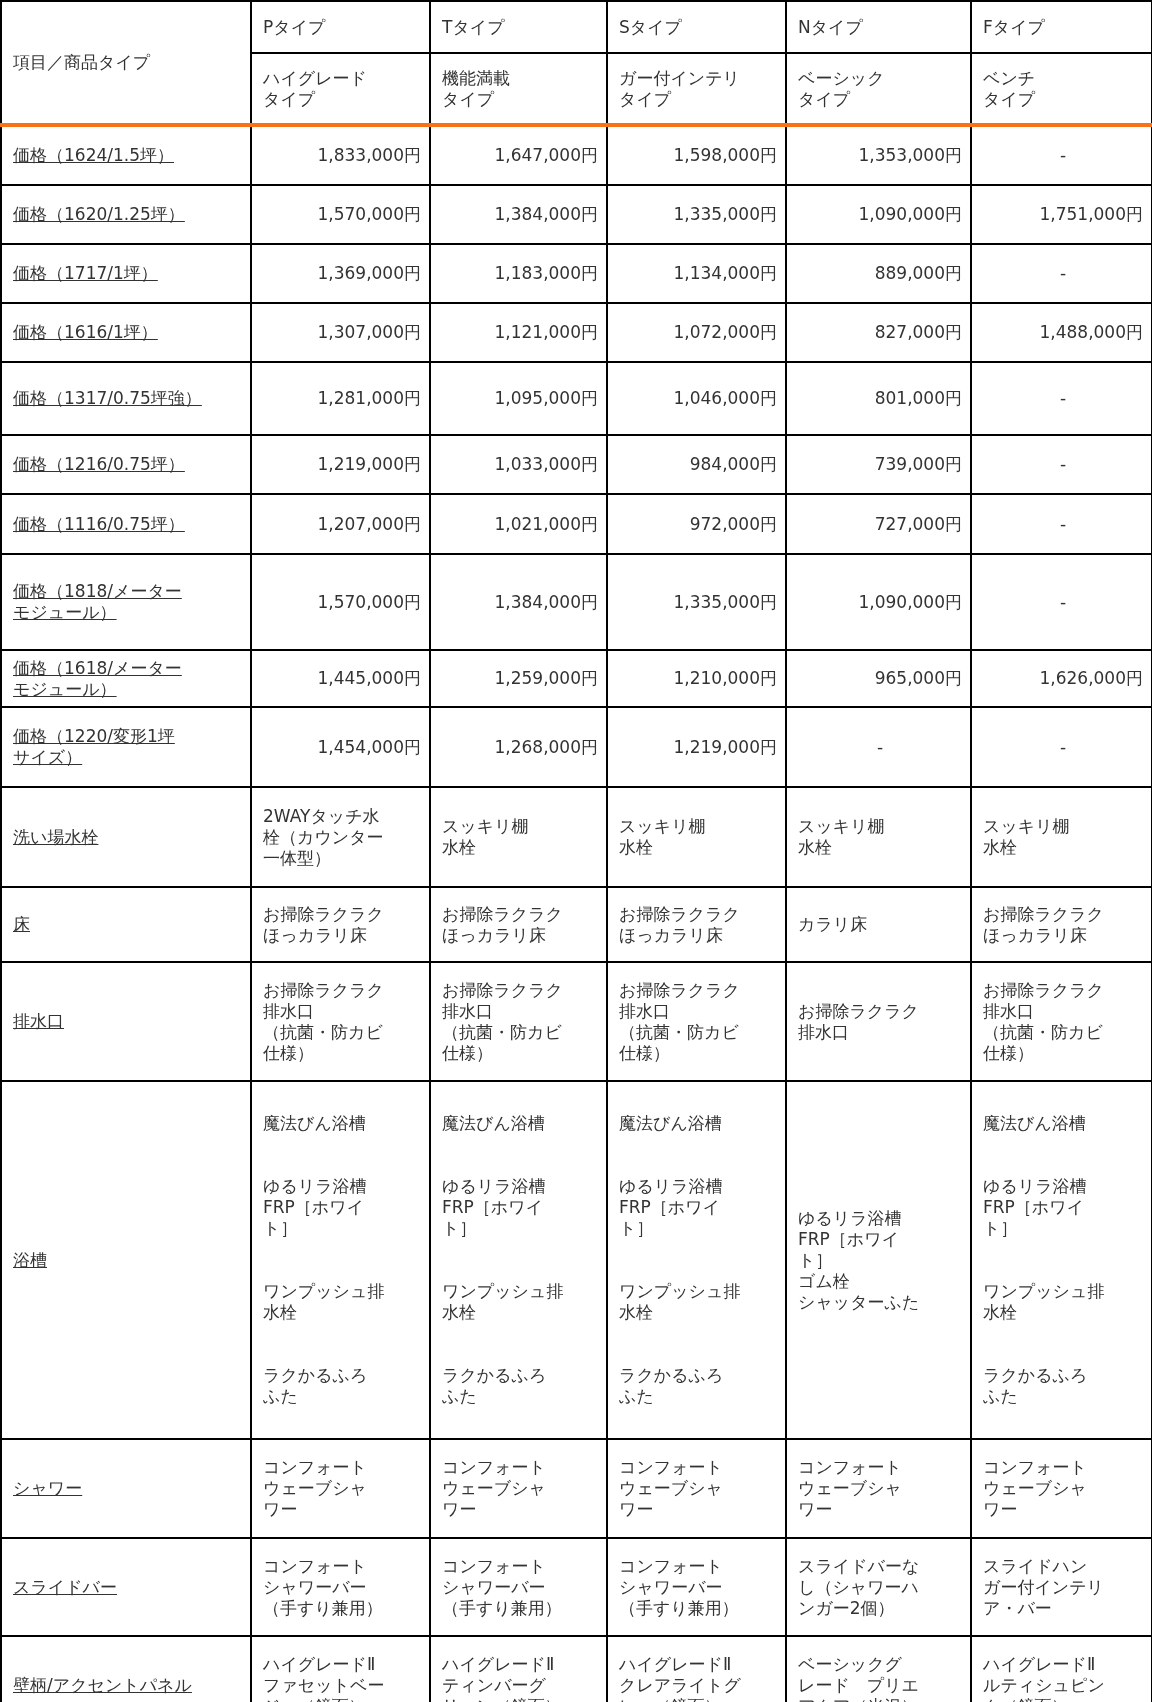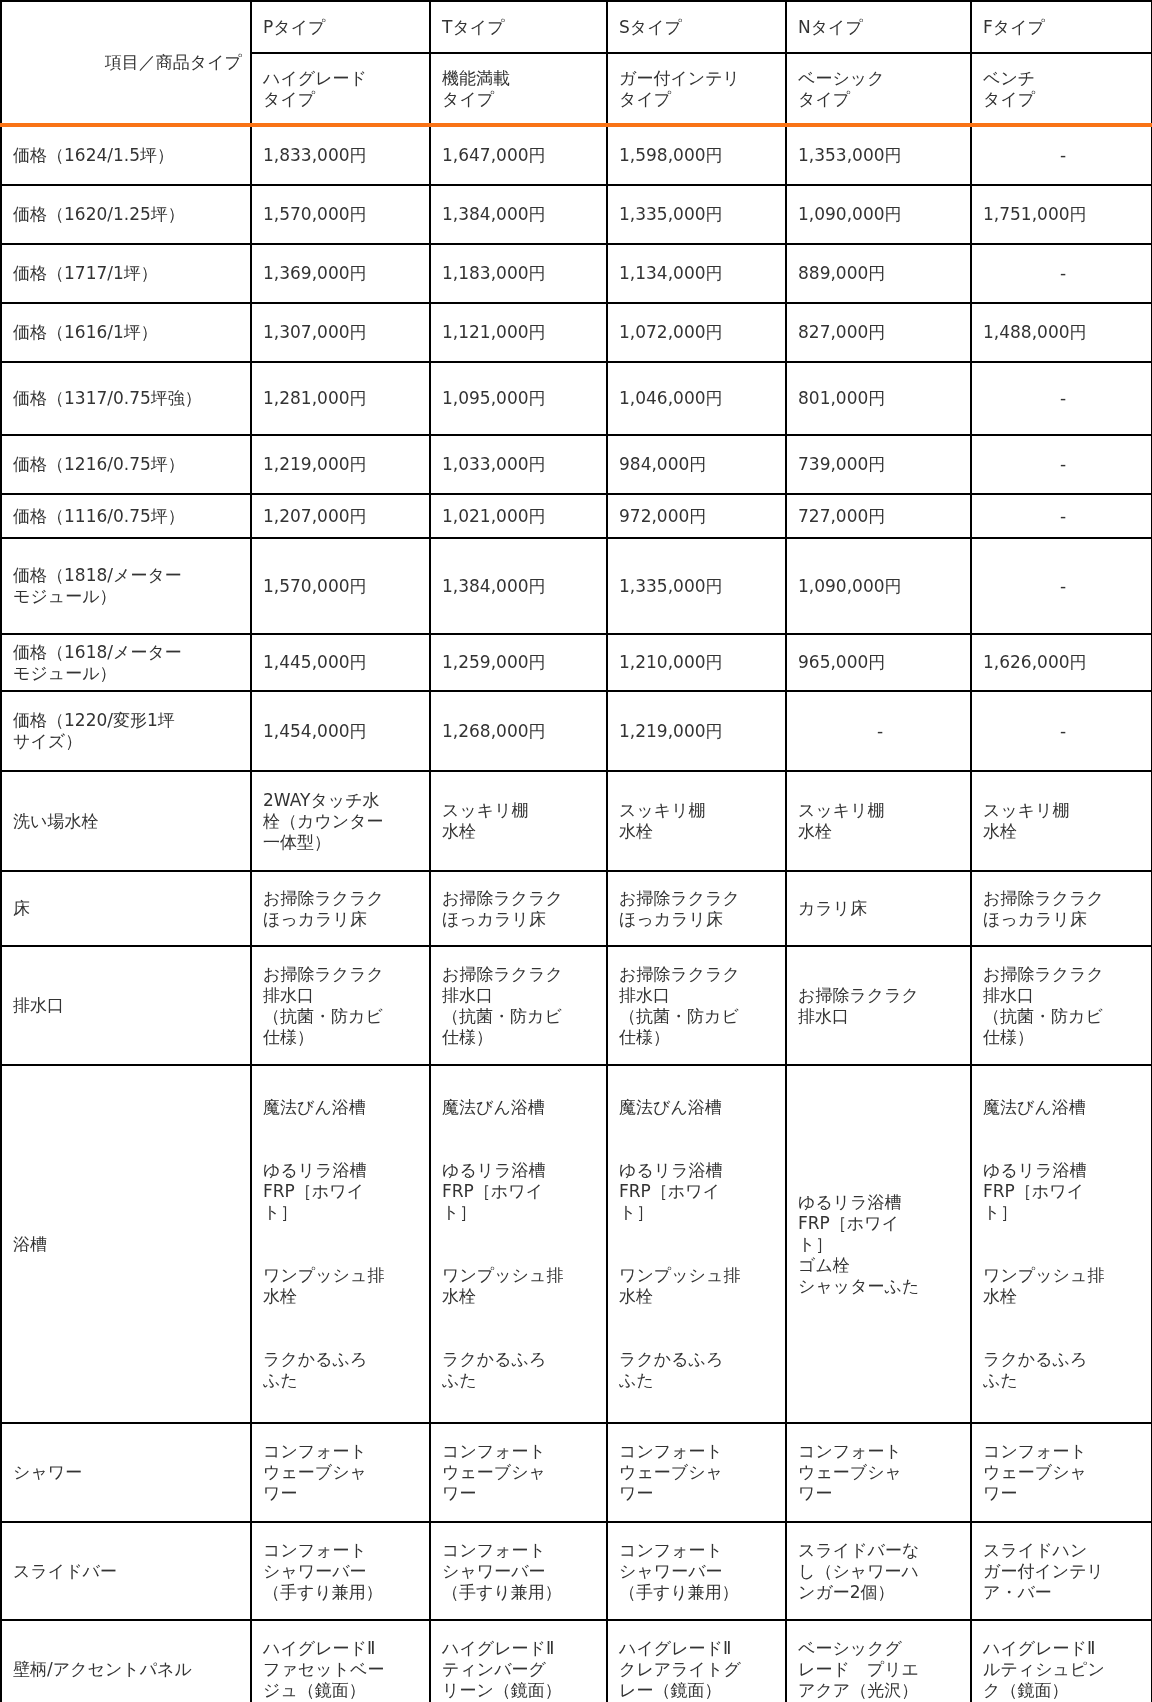--- a/index.html
+++ b/index.html
@@ -25,25 +25,25 @@
       line-height: 21px;
     }
     table.spec td {
       border: 2px solid #000000;
       padding: 0 8px 0 11px;
       vertical-align: middle;
       word-break: break-all;
       white-space: pre-line;
       background: #ffffff;
     }
-    td.head-label { text-align: right; }
+    td.head-label { text-align: left; }
     td.head-type { text-align: left; }
     td.head-desc { text-align: left; vertical-align: middle; }
-    td.row-label { text-align: left; }
-    td.price { text-align: left; padding-right: 18px; }
+    td.row-label { text-align: left; text-decoration: underline; }
+    td.price { text-align: right; padding-right: 18px; }
     td.price.dash { text-align: center; padding-right: 8px; }
     td.feature { text-align: left; }
     td.feature.bath { padding-top: 10px; padding-bottom: 10px; border-radius: 7px; }
     .bath-block { display: block; }
     .bath-block + .bath-block { margin-top: 21px; }
   </style>
 </head>
 <body>
 
 <table class="spec">
@@ -120,21 +120,21 @@
       <td class="price dash">-</td>
     </tr>
     <tr style="height:59px">
       <td class="row-label">価格（1216/0.75坪）</td>
       <td class="price">1,219,000円</td>
       <td class="price">1,033,000円</td>
       <td class="price">984,000円</td>
       <td class="price">739,000円</td>
       <td class="price dash">-</td>
     </tr>
-    <tr style="height:44px">
+    <tr style="height:60px">
       <td class="row-label">価格（1116/0.75坪）</td>
       <td class="price">1,207,000円</td>
       <td class="price">1,021,000円</td>
       <td class="price">972,000円</td>
       <td class="price">727,000円</td>
       <td class="price dash">-</td>
     </tr>
     <tr style="height:96px">
       <td class="row-label">価格（1818/メーター
 モジュール）</td>

